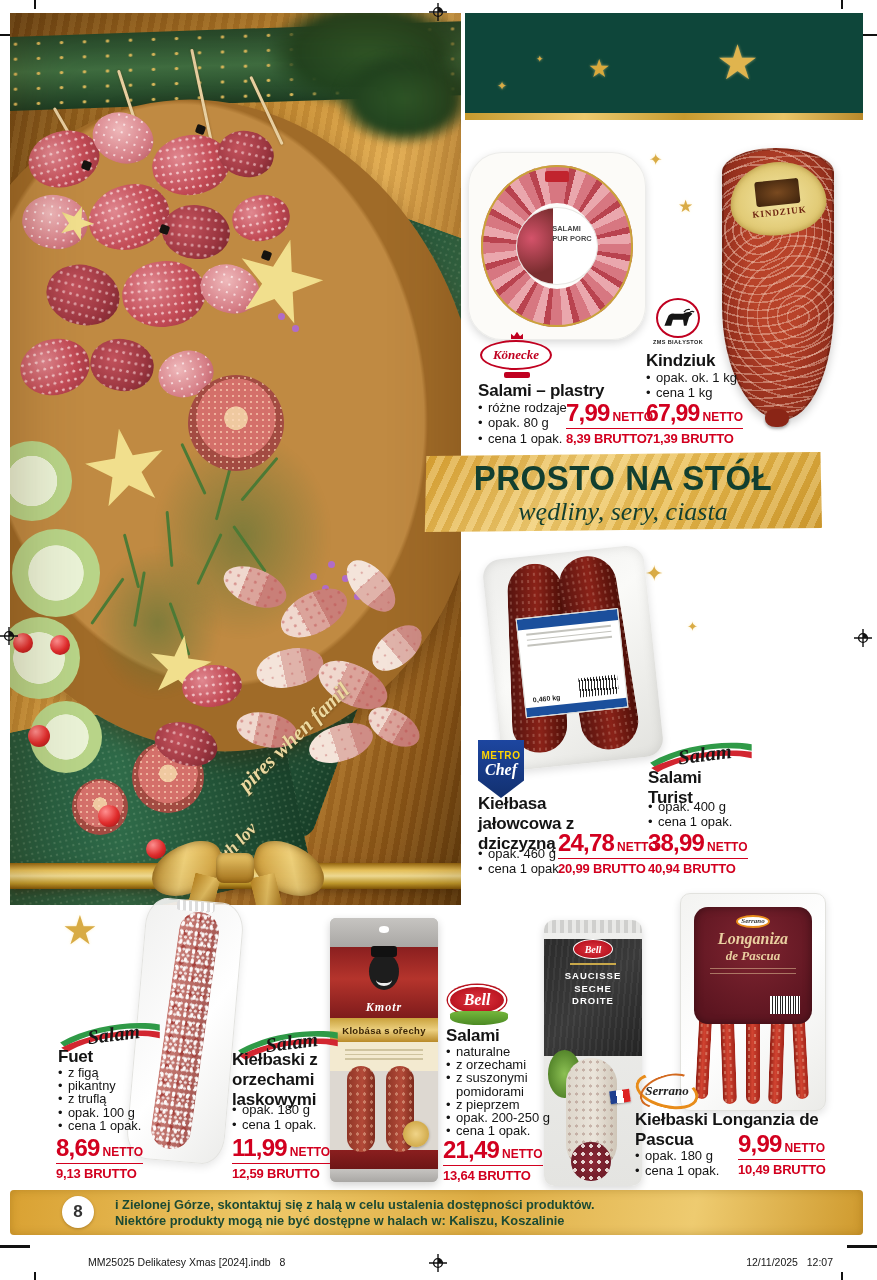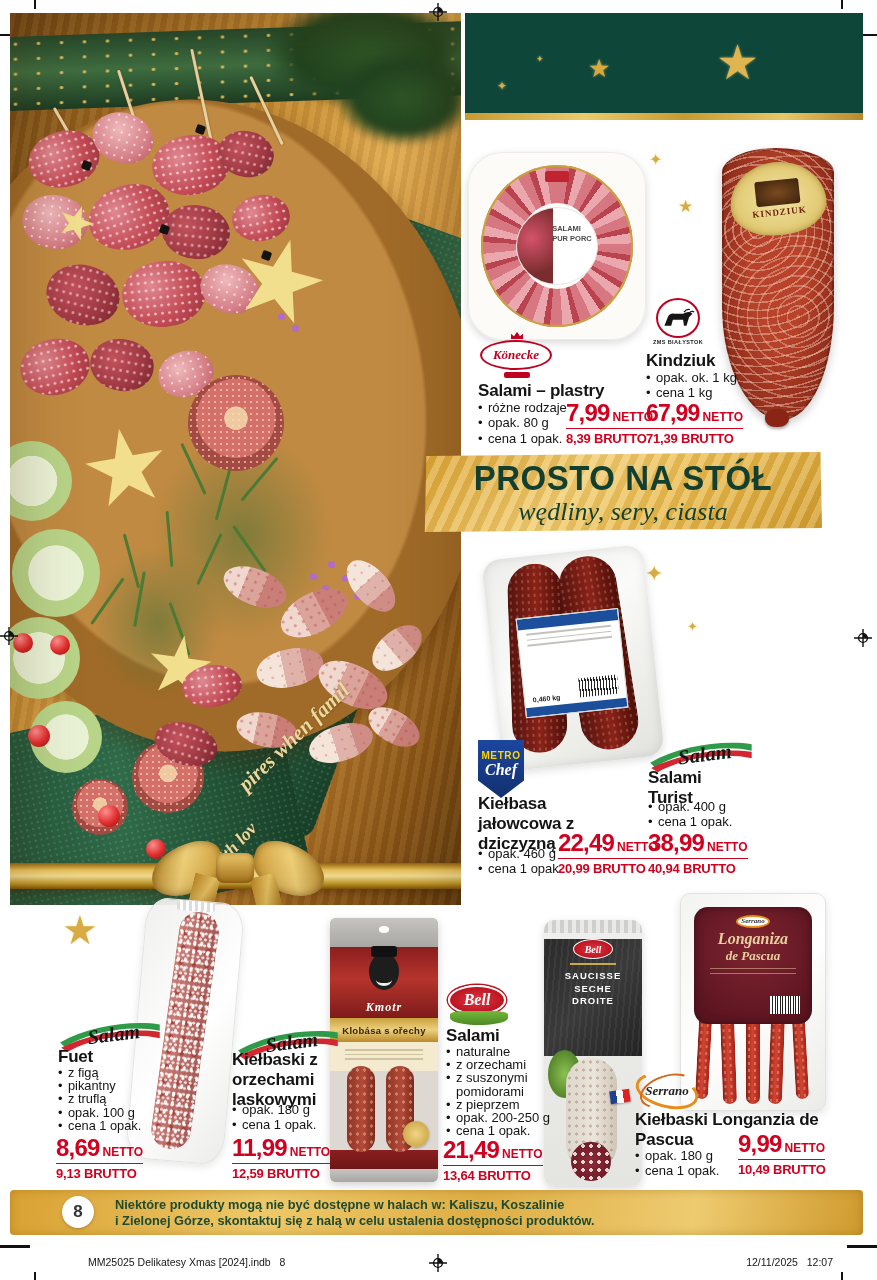--- a/index.html
+++ b/index.html
@@ -468,21 +468,21 @@
   <div class="brand mshield" style="left:478px;top:740px">
     <div class="metro">METRO</div>
     <div class="chef">Chef</div>
   </div>
   <div class="p-title" style="left:478px;top:794px;width:112px">Kiełbasa jałowcowa z dziczyzną</div>
   <ul class="p-bul" style="left:478px;top:846px;width:100px">
     <li>opak. 460 g</li>
     <li>cena 1 opak.</li>
   </ul>
   <div class="price" style="left:558px;top:831px">
-    <span class="net"><span class="num">22,49</span><span class="cur-lbl">NETTO</span></span>
+    <span class="net"><span class="num">24,78</span><span class="cur-lbl">NETTO</span></span>
     <div class="gross"><span>20,99</span> <span>BRUTTO</span></div>
   </div>
 
   <div class="brand salam-logo" style="left:648px;top:734px">
     <svg width="108" height="40" viewBox="0 0 100 36">
       <path d="M2 26 C30 10 70 5 96 9 L96 15 C70 9 32 15 6 30 Z" fill="#2f9a47"></path>
       <path d="M3 31 C30 17 70 12 96 16 L96 22 C70 16 30 22 9 35 Z" fill="#d22630"></path>
       <text x="28" y="25" font-family="Liberation Serif, serif" font-style="italic" font-weight="700" font-size="19" fill="#161616" transform="rotate(-7 50 20)">Salam</text>
     </svg>
   </div>
@@ -613,22 +613,22 @@
     <li>cena 1 opak.</li>
   </ul>
   <div class="price" style="left:738px;top:1132px">
     <span class="net"><span class="num">9,99</span><span class="cur-lbl">NETTO</span></span>
     <div class="gross"><span>10,49</span> <span>BRUTTO</span></div>
   </div>
 
   <div id="goldbar">
     <div class="pgnum">8</div>
     <div class="note">
+      <div>i Zielonej Górze, skontaktuj się z halą w celu ustalenia dostępności produktów.</div>
       <div>Niektóre produkty mogą nie być dostępne w halach w: Kaliszu, Koszalinie</div>
-      <div>i Zielonej Górze, skontaktuj się z halą w celu ustalenia dostępności produktów.</div>
     </div>
   </div>
 
   <span class="pfoot" style="left:88px">MM25025 Delikatesy Xmas [2024].indb   8</span>
   <span class="pfoot" style="right:44px">12/11/2025   12:07</span>
 
   <svg class="reg" style="left:429px;top:3px" viewBox="0 0 18 18">
     <circle cx="9" cy="9" r="4.4" fill="none" stroke="#111" stroke-width="1.4"></circle>
     <path d="M9 0 V18 M0 9 H18" stroke="#111" stroke-width="1.4"></path>
     <path d="M9 9 L9 4.6 A4.4 4.4 0 0 1 13.4 9 Z" fill="#111"></path>

